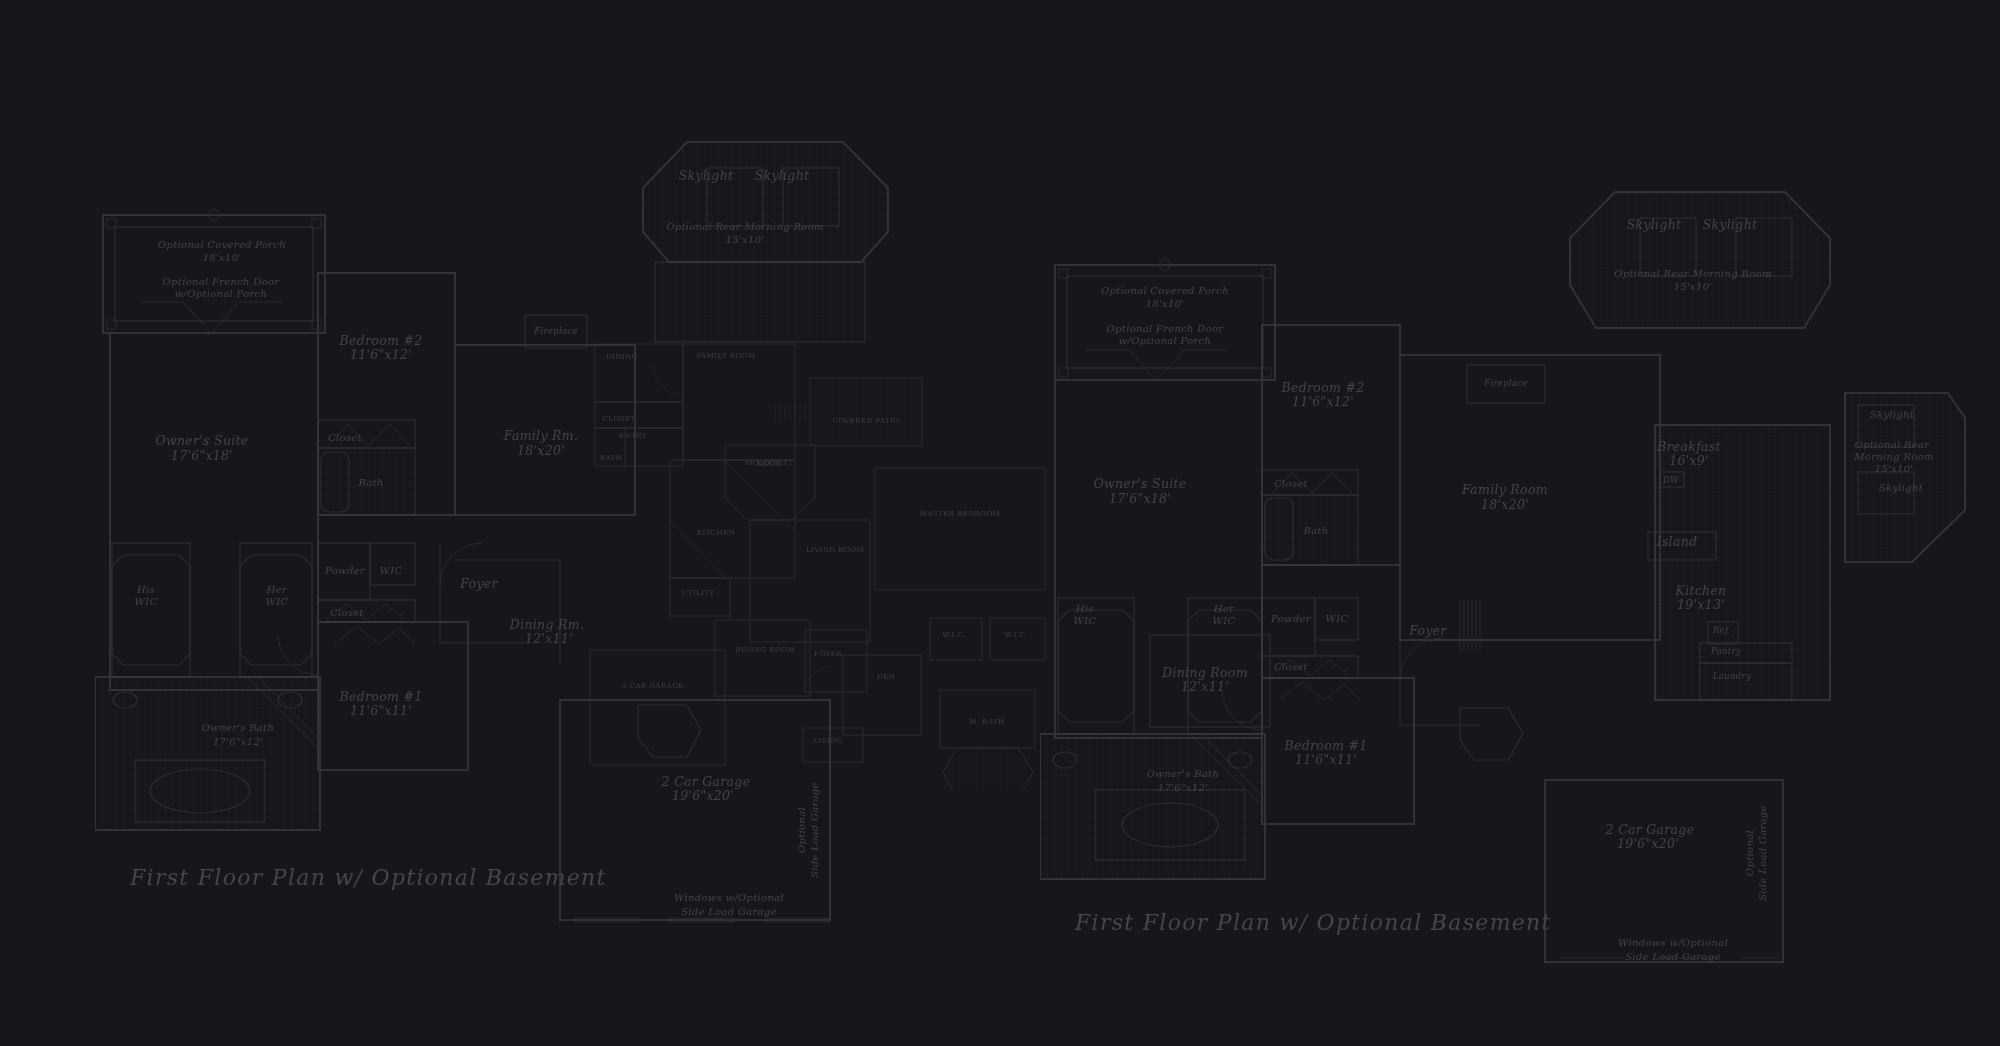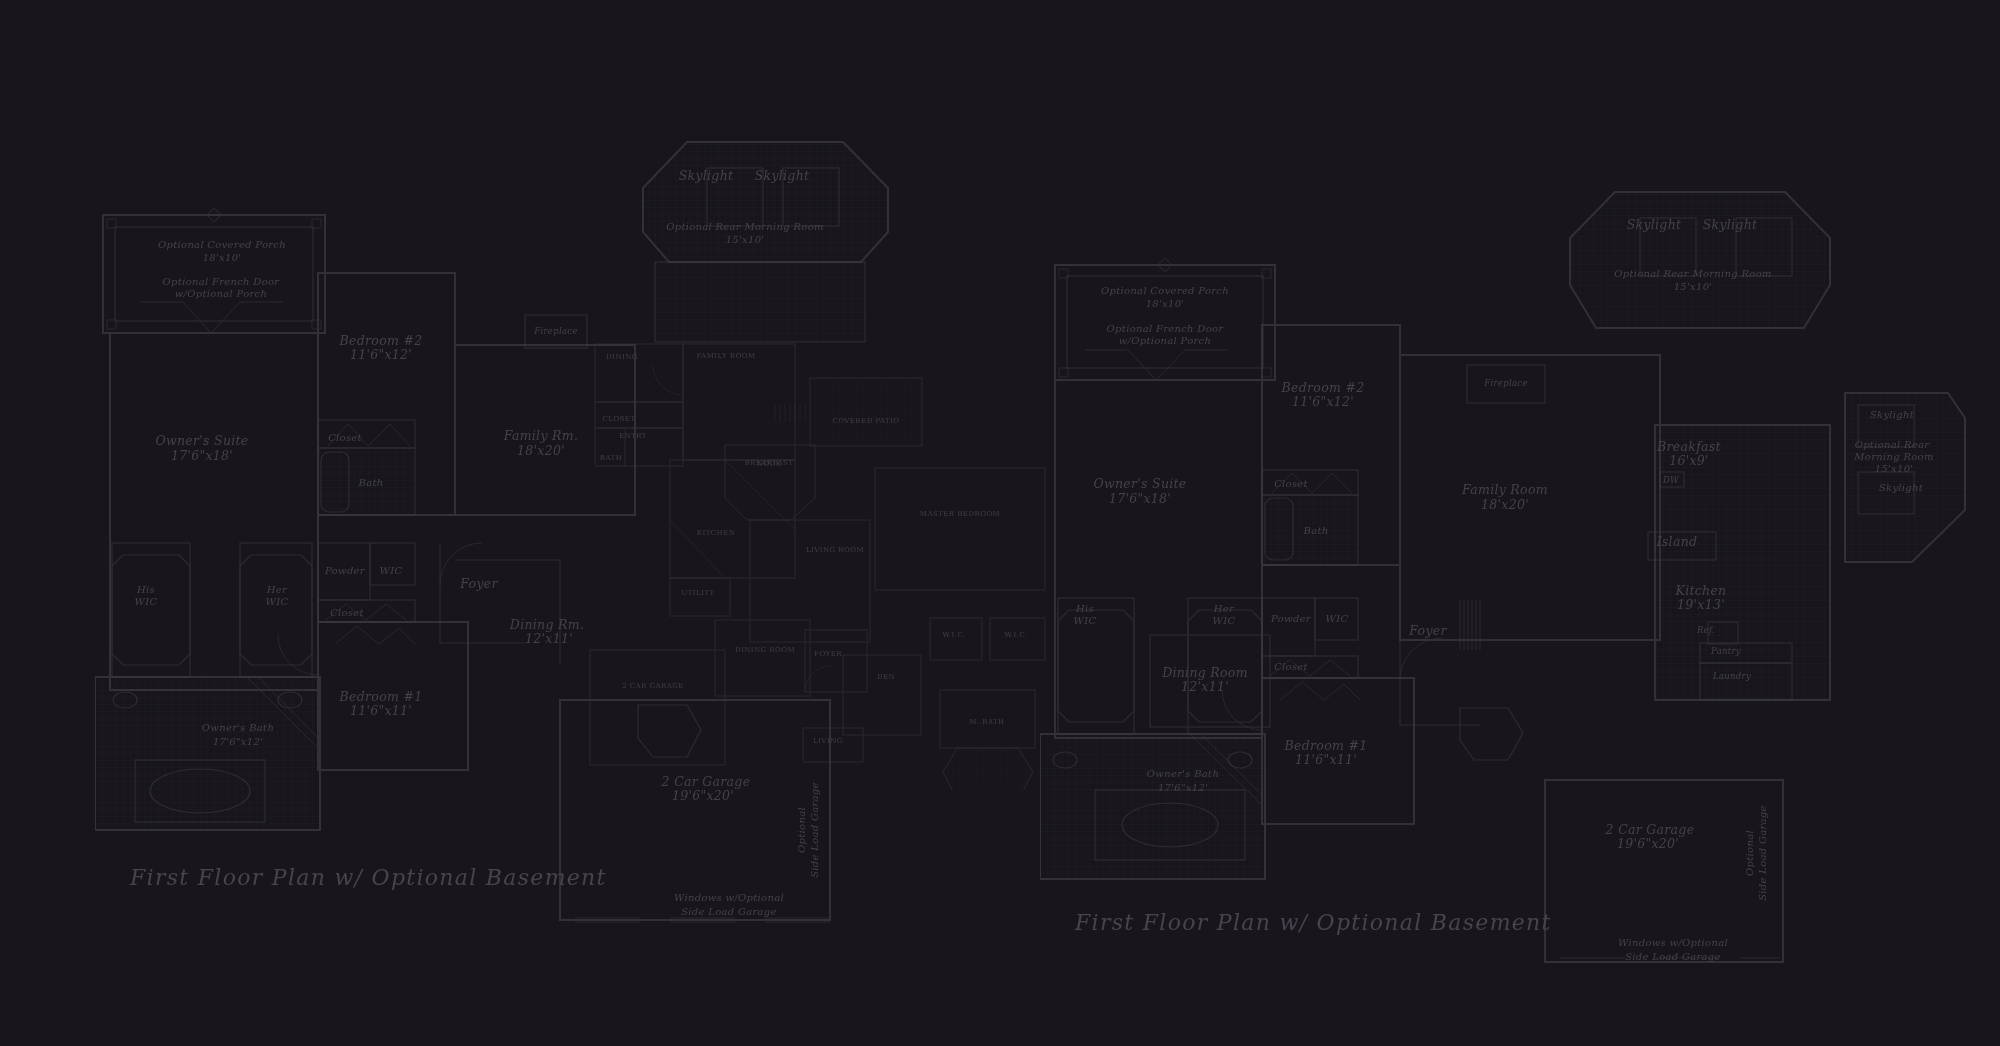--- a/index.html
+++ b/index.html
@@ -279,21 +279,21 @@
     <span class="lb m" style="left:614px;top:44px">Skylight</span>
     <span class="lb m" style="left:690px;top:44px">Skylight</span>
     <span class="lb s" style="left:653px;top:93px">Optional Rear Morning Room</span>
     <span class="lb s" style="left:653px;top:106px">15'x10'</span>
     <span class="lb m" style="left:649px;top:266px">Breakfast</span>
     <span class="lb m" style="left:649px;top:280px">16'x9'</span>
     <span class="lb xs" style="left:631px;top:300px">DW</span>
     <span class="lb m" style="left:637px;top:361px">Island</span>
     <span class="lb m" style="left:661px;top:410px">Kitchen</span>
     <span class="lb m" style="left:661px;top:424px">19'x13'</span>
-    <span class="lb xs" style="left:666px;top:450px">Ref.</span>
+    <span class="lb xs" style="left:682px;top:450px">Ref.</span>
     <span class="lb xs" style="left:686px;top:471px">Pantry</span>
     <span class="lb xs" style="left:692px;top:496px">Laundry</span>
     <span class="lb s" style="left:852px;top:234px">Skylight</span>
     <span class="lb s" style="left:852px;top:264px">Optional Rear</span>
     <span class="lb s" style="left:854px;top:276px">Morning Room</span>
     <span class="lb s" style="left:854px;top:288px">15'x10'</span>
     <span class="lb s" style="left:861px;top:307px">Skylight</span>
     <span class="lb s" style="left:251px;top:438px">Powder</span>
     <span class="lb s" style="left:297px;top:438px">WIC</span>
     <span class="lb s" style="left:251px;top:486px">Closet</span>

